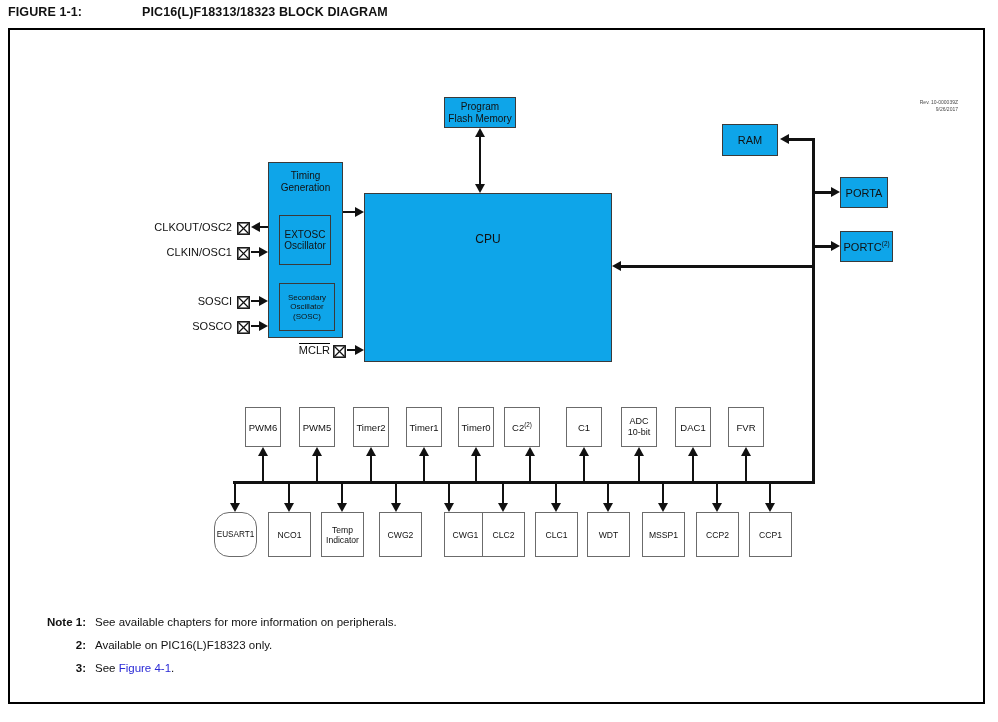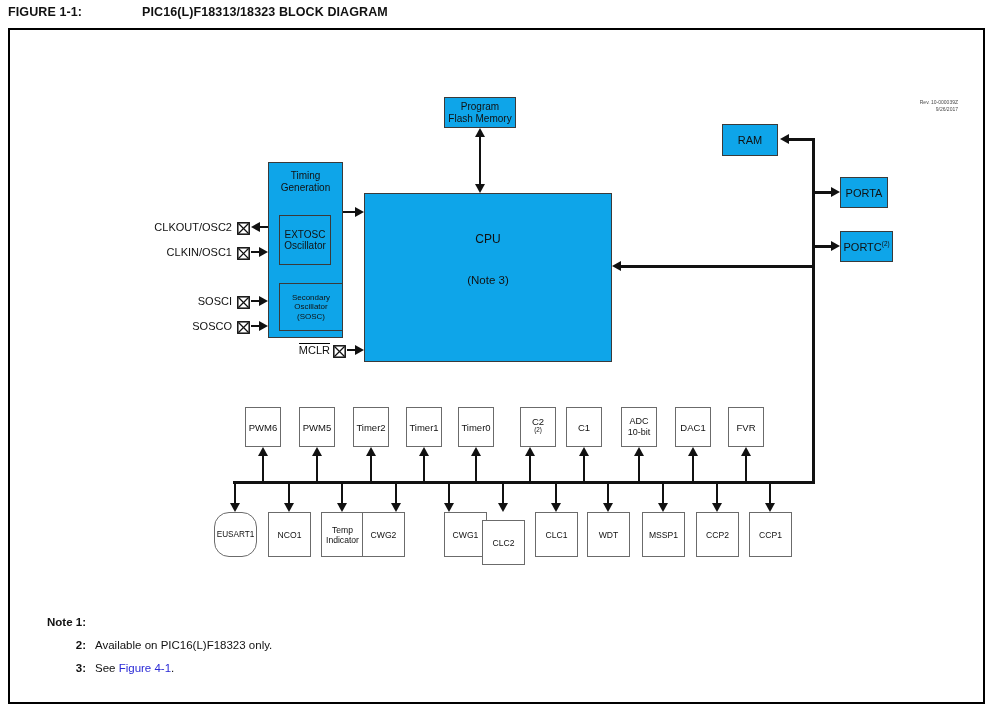--- a/index.html
+++ b/index.html
@@ -58,32 +58,31 @@
     <span>Program
 Flash Memory</span>
   </div>
 
   <div class="arr-u" style="left:475px;top:128px;"></div>
   <div class="line" style="left:479px;top:136px;width:2px;height:50px;"></div>
   <div class="arr-d" style="left:475px;top:184px;"></div>
 
   <div class="box" style="left:364px;top:193px;width:248px;height:169px;">
     <span class="abs" style="top:38px;left:0;width:100%;font-size:12px;">CPU</span>
-    <span class="abs" style="top:80px;left:0;width:100%;font-size:11.5px;">(Note 3)</span>
   </div>
 
   <div class="box" style="left:268px;top:162px;width:75px;height:176px;align-items:flex-start;">
     <span class="abs" style="top:7px;left:0;width:100%;font-size:10px;line-height:12px;">Timing
 Generation</span>
   </div>
   <div class="box" style="left:279px;top:215px;width:52px;height:50px;font-size:10px;line-height:11.5px;">
     <span>EXTOSC
 Oscillator</span>
   </div>
-  <div class="box" style="left:279px;top:283px;width:64px;height:48px;font-size:8px;line-height:9.5px;">
+  <div class="box" style="left:279px;top:283px;width:56px;height:48px;font-size:8px;line-height:9.5px;">
     <span>Secondary
 Oscillator
 (SOSC)</span>
   </div>
 
   <div class="line" style="left:343px;top:211px;width:13px;height:2px;"></div>
   <div class="arr-r" style="left:355px;top:207px;"></div>
 
   <div class="pin" style="left:237px;top:221px;">
     <svg width="13" height="13">
@@ -163,21 +162,21 @@
   <div class="arr-l" style="left:612px;top:261px;"></div>
   <div class="line" style="left:620px;top:265px;width:195px;height:3px;"></div>
 
   <div class="line" style="left:233px;top:481px;width:582px;height:3px;"></div>
 
   <div class="pbox" style="left:245px;"><span>PWM6</span><sup class="psup"></sup></div>
   <div class="pbox" style="left:299px;"><span>PWM5</span><sup class="psup"></sup></div>
   <div class="pbox" style="left:353px;"><span>Timer2</span><sup class="psup"></sup></div>
   <div class="pbox" style="left:406px;"><span>Timer1</span><sup class="psup"></sup></div>
   <div class="pbox" style="left:458px;"><span>Timer0</span><sup class="psup"></sup></div>
-  <div class="pbox" style="left:520px;flex-direction:column;"><span>C2</span><sup class="psup">(2)</sup></div>
+  <div class="pbox" style="left:504px;"><span>C2</span><sup class="psup">(2)</sup></div>
   <div class="pbox" style="left:566px;"><span>C1</span><sup class="psup"></sup></div>
   <div class="pbox" style="left:621px;font-size:9px;"><span>ADC
 10-bit</span><sup class="psup"></sup></div>
   <div class="pbox" style="left:675px;"><span>DAC1</span><sup class="psup"></sup></div>
   <div class="pbox" style="left:728px;"><span>FVR</span><sup class="psup"></sup></div>
 
   <div class="arr-u" style="left:258px;top:447px;"></div>
     <div class="line" style="left:262px;top:455px;width:2px;height:27px;"></div>
   <div class="arr-u" style="left:312px;top:447px;"></div>
     <div class="line" style="left:316px;top:455px;width:2px;height:27px;"></div>
@@ -195,23 +194,23 @@
     <div class="line" style="left:638px;top:455px;width:2px;height:27px;"></div>
   <div class="arr-u" style="left:688px;top:447px;"></div>
     <div class="line" style="left:692px;top:455px;width:2px;height:27px;"></div>
   <div class="arr-u" style="left:741px;top:447px;"></div>
     <div class="line" style="left:745px;top:455px;width:2px;height:27px;"></div>
 
   <div class="bbox" style="left:214px;font-size:8.2px;border-radius:15px;"><span>EUSART1</span></div>
   <div class="bbox" style="left:268px;"><span>NCO1</span></div>
   <div class="bbox" style="left:321px;"><span>Temp
 Indicator</span></div>
-  <div class="bbox" style="left:362px;"><span>CWG2</span></div>
+  <div class="bbox" style="left:379px;"><span>CWG2</span></div>
   <div class="bbox" style="left:444px;"><span>CWG1</span></div>
-  <div class="bbox" style="left:482px;margin-top:8px;"><span>CLC2</span></div>
+  <div class="bbox" style="left:482px;"><span>CLC2</span></div>
   <div class="bbox" style="left:535px;"><span>CLC1</span></div>
   <div class="bbox" style="left:587px;"><span>WDT</span></div>
   <div class="bbox" style="left:642px;justify-content:center;"><span>MSSP1</span></div>
   <div class="bbox" style="left:696px;"><span>CCP2</span></div>
   <div class="bbox" style="left:749px;"><span>CCP1</span></div>
 
   <div class="line" style="left:234px;top:484px;width:2px;height:20px;"></div>
     <div class="arr-d" style="left:230px;top:503px;"></div>
   <div class="line" style="left:288px;top:484px;width:2px;height:20px;"></div>
     <div class="arr-d" style="left:284px;top:503px;"></div>
@@ -228,20 +227,21 @@
   <div class="line" style="left:607px;top:484px;width:2px;height:20px;"></div>
     <div class="arr-d" style="left:603px;top:503px;"></div>
   <div class="line" style="left:662px;top:484px;width:2px;height:20px;"></div>
     <div class="arr-d" style="left:658px;top:503px;"></div>
   <div class="line" style="left:716px;top:484px;width:2px;height:20px;"></div>
     <div class="arr-d" style="left:712px;top:503px;"></div>
   <div class="line" style="left:769px;top:484px;width:2px;height:20px;"></div>
     <div class="arr-d" style="left:765px;top:503px;"></div>
 
   <div class="note-lbl" style="top:616px;">Note 1:</div>
+  <div class="note-txt" style="top:616px;">See available chapters for more information on peripherals.</div>
   <div class="note-lbl" style="top:639px;">2:</div>
   <div class="note-txt" style="top:639px;">Available on PIC16(L)F18323 only.</div>
   <div class="note-lbl" style="top:662px;">3:</div>
   <div class="note-txt" style="top:662px;">
     <span>See </span><span class="link">Figure 4-1</span><span>.</span>
   </div>
 
 </div>
 
 </body></html>

